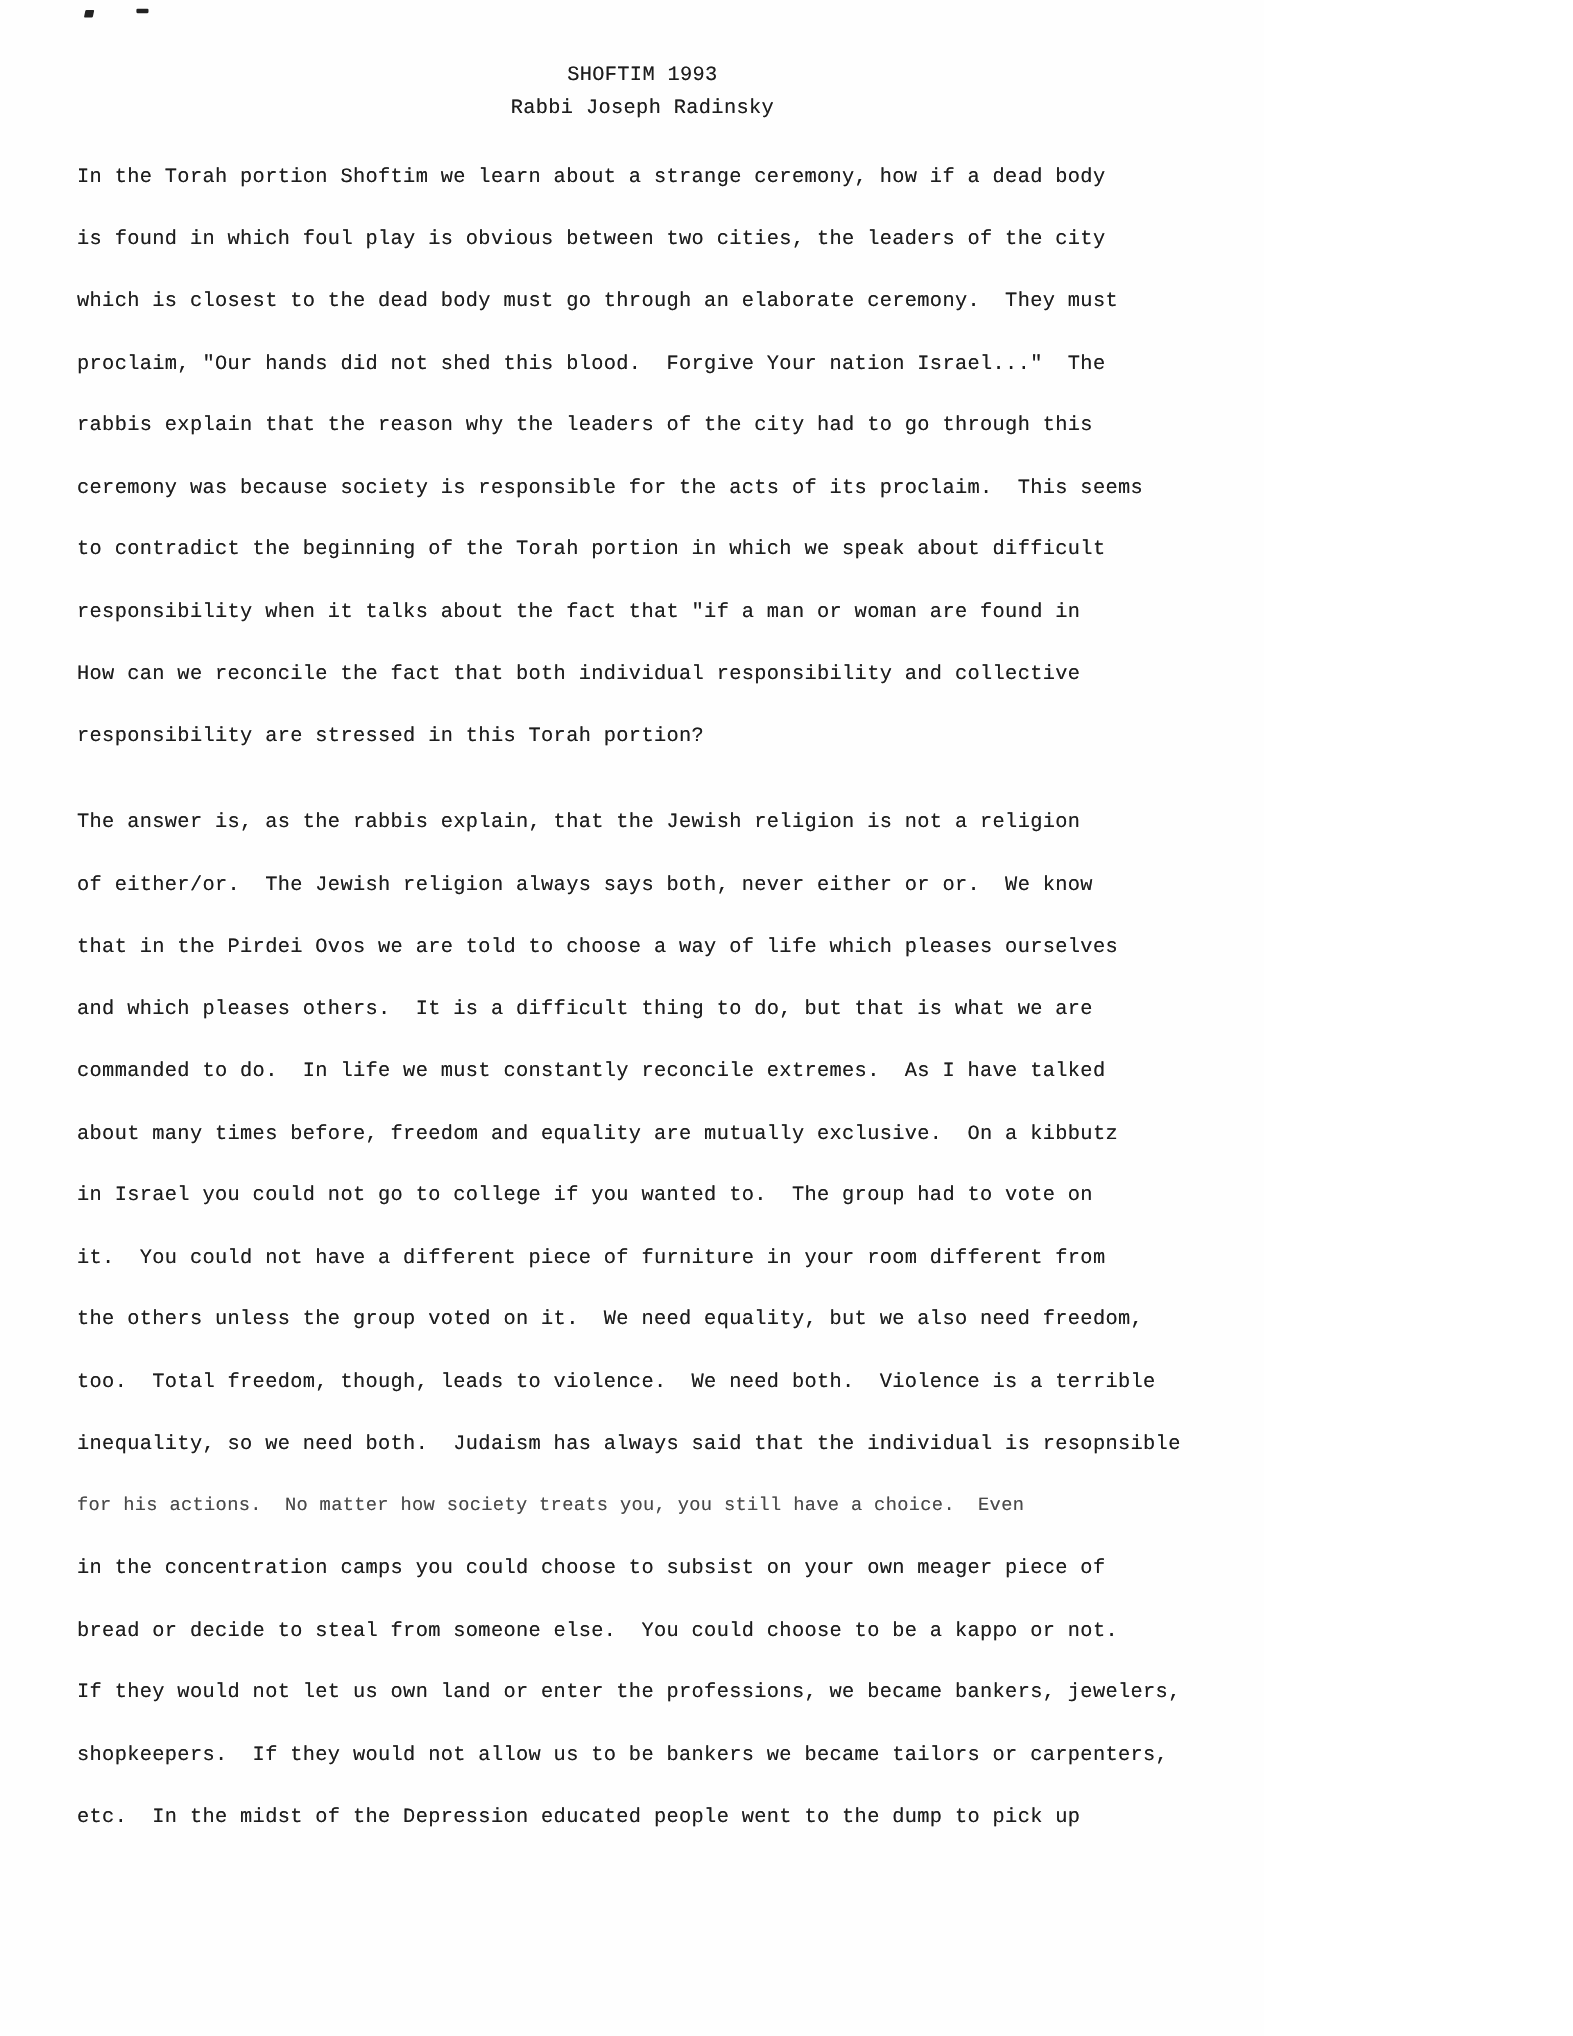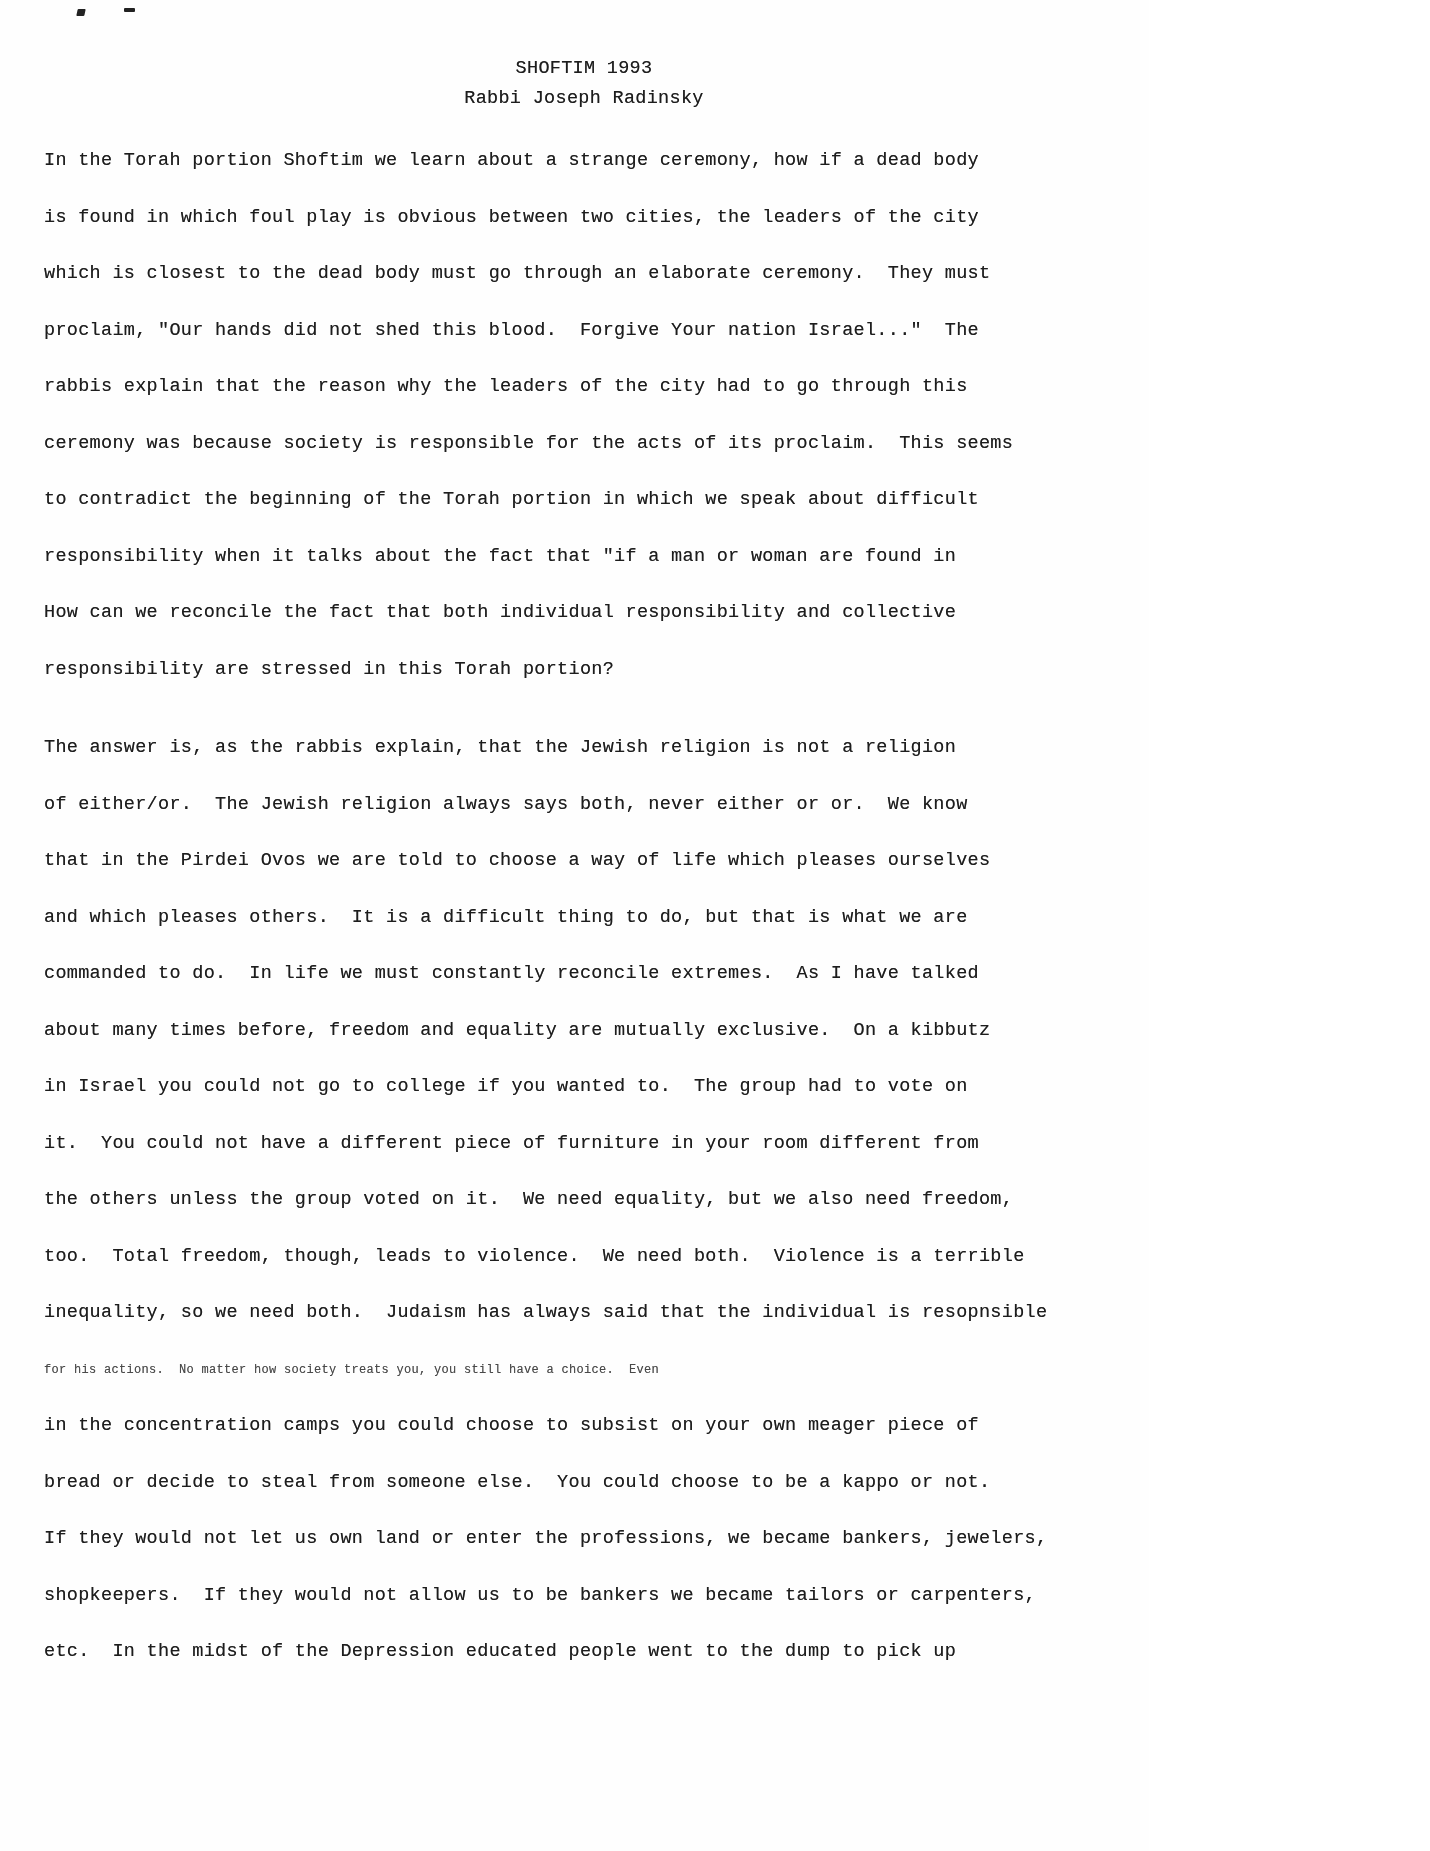--- a/index.html
+++ b/index.html
@@ -26,35 +26,35 @@
 
   .doc-header {
     margin: 54px 0 0 93px;
     width: 982px;
     text-align: center;
     font-size: 18.5px;
     line-height: 30px;
     letter-spacing: 0.3px;
   }
   .doc-body {
-    margin-left: 44px;
+    margin-left: 70px;
   }
   .paragraph {
     font-size: 18.5px;
   }
   .doc-line {
     white-space: pre;
     height: 56.5px;
     line-height: 56.5px;
     letter-spacing: 0.3px;
   }
   #paragraph-1 { margin-top: 19px; }
   #paragraph-2 { margin-top: 22px; }
   
-  #paragraph-2 .doc-line:nth-child(12) { opacity: 0.8;  font-size: 12px; }
+  #paragraph-2 .doc-line:nth-child(12) { opacity: 0.8;  font-size: 17px; }
   #paragraph-2 .doc-line:nth-child(18) { opacity: 0.88; font-size: 18px; }
 </style>
 </head>
 <body>
 
 <div class="page">
   <div class="speck speck-1"></div>
   <div class="speck speck-2"></div>
 
   <div class="doc-header">

